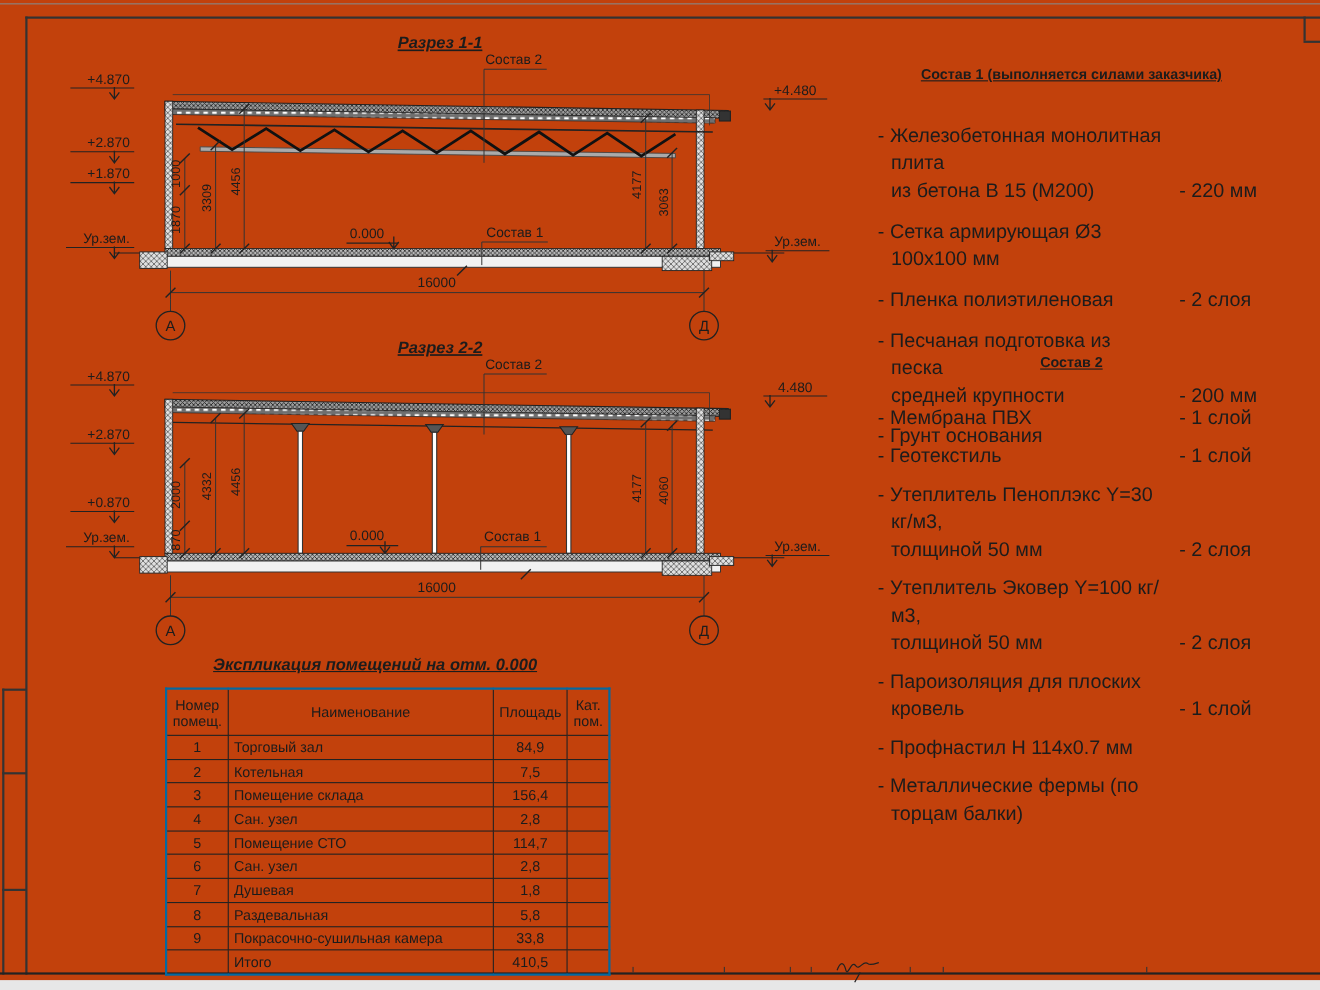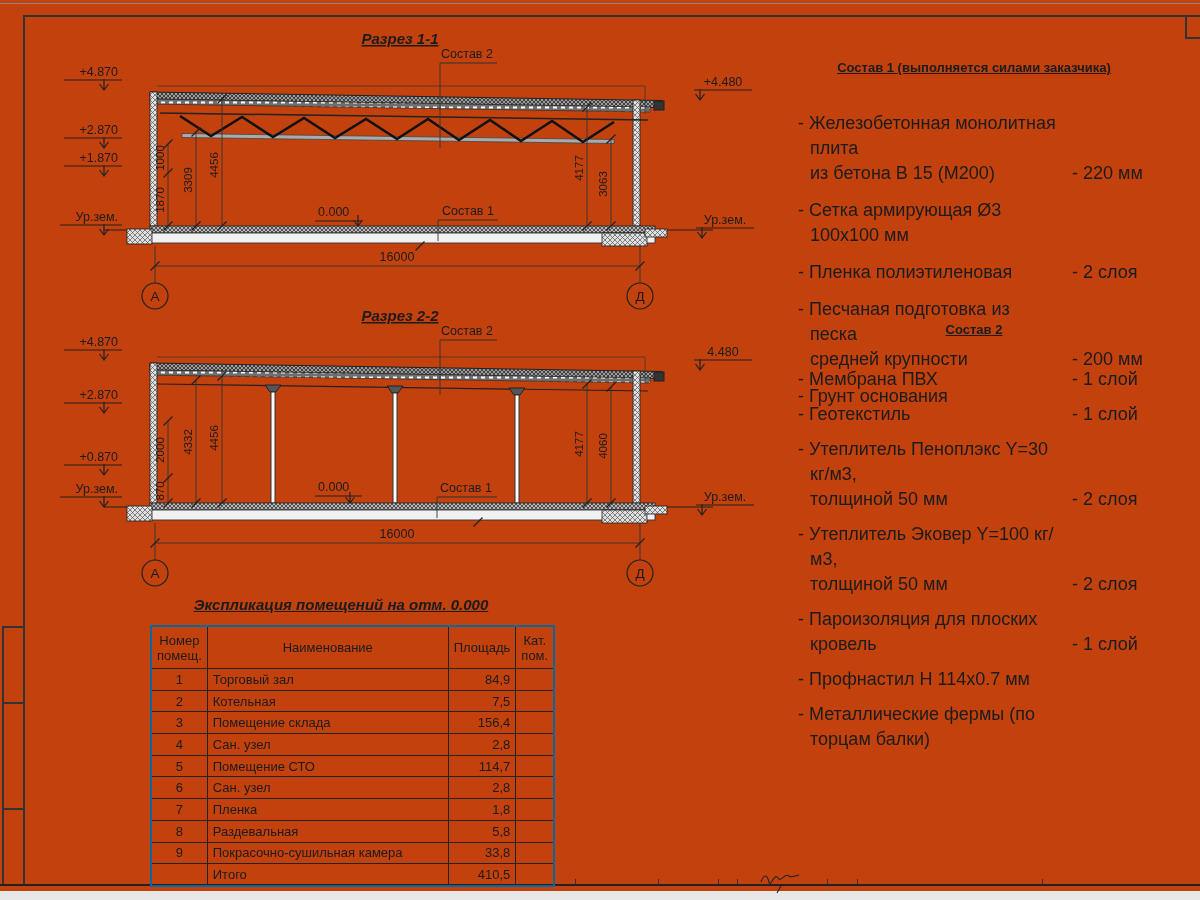--- a/index.html
+++ b/index.html
@@ -21,21 +21,21 @@
   .rooms-title{position:absolute;left:150px;top:596px;width:382px;text-align:center;
                font-style:italic;font-weight:bold;font-size:15px;text-decoration:underline;}
   table.rooms{position:absolute;left:150px;top:625px;border-collapse:collapse;
               border:2px solid #0369a1;font-size:13px;table-layout:fixed;}
   table.rooms td,table.rooms th{border:1px solid #222;padding:0 5px;white-space:pre-line;
               font-weight:normal;vertical-align:middle;}
   table.rooms th{height:41px;text-align:center;}
   table.rooms td{height:20.7px;}
   .c-num{width:38px;text-align:center;}
   .c-name{width:230px;text-align:left;}
-  .c-area{width:52px;text-align:right;}
+  .c-area{width:52px;text-align:center;}
   .c-cat{width:18px;}
   
   .st{font:italic bold 15px "Liberation Sans",sans-serif;fill:#1c1c1c;text-decoration:underline;}
   .dt{font:12.5px "Liberation Sans",sans-serif;fill:#1c1c1c;}
   .dim{font:11.5px "Liberation Sans",sans-serif;fill:#1c1c1c;}
   .ax{font:13.5px "Liberation Sans",sans-serif;fill:#1c1c1c;}
 </style>
 </head>
 <body>
 
@@ -426,21 +426,21 @@
           <td class="c-cat"></td>
         </tr>
       <tr>
           <td class="c-num">6</td>
           <td class="c-name">Сан. узел</td>
           <td class="c-area">2,8</td>
           <td class="c-cat"></td>
         </tr>
       <tr>
           <td class="c-num">7</td>
-          <td class="c-name">Пленка</td>
+          <td class="c-name">Душевая</td>
           <td class="c-area">1,8</td>
           <td class="c-cat"></td>
         </tr>
       <tr>
           <td class="c-num">8</td>
           <td class="c-name">Раздевальная</td>
           <td class="c-area">5,8</td>
           <td class="c-cat"></td>
         </tr>
       <tr>

